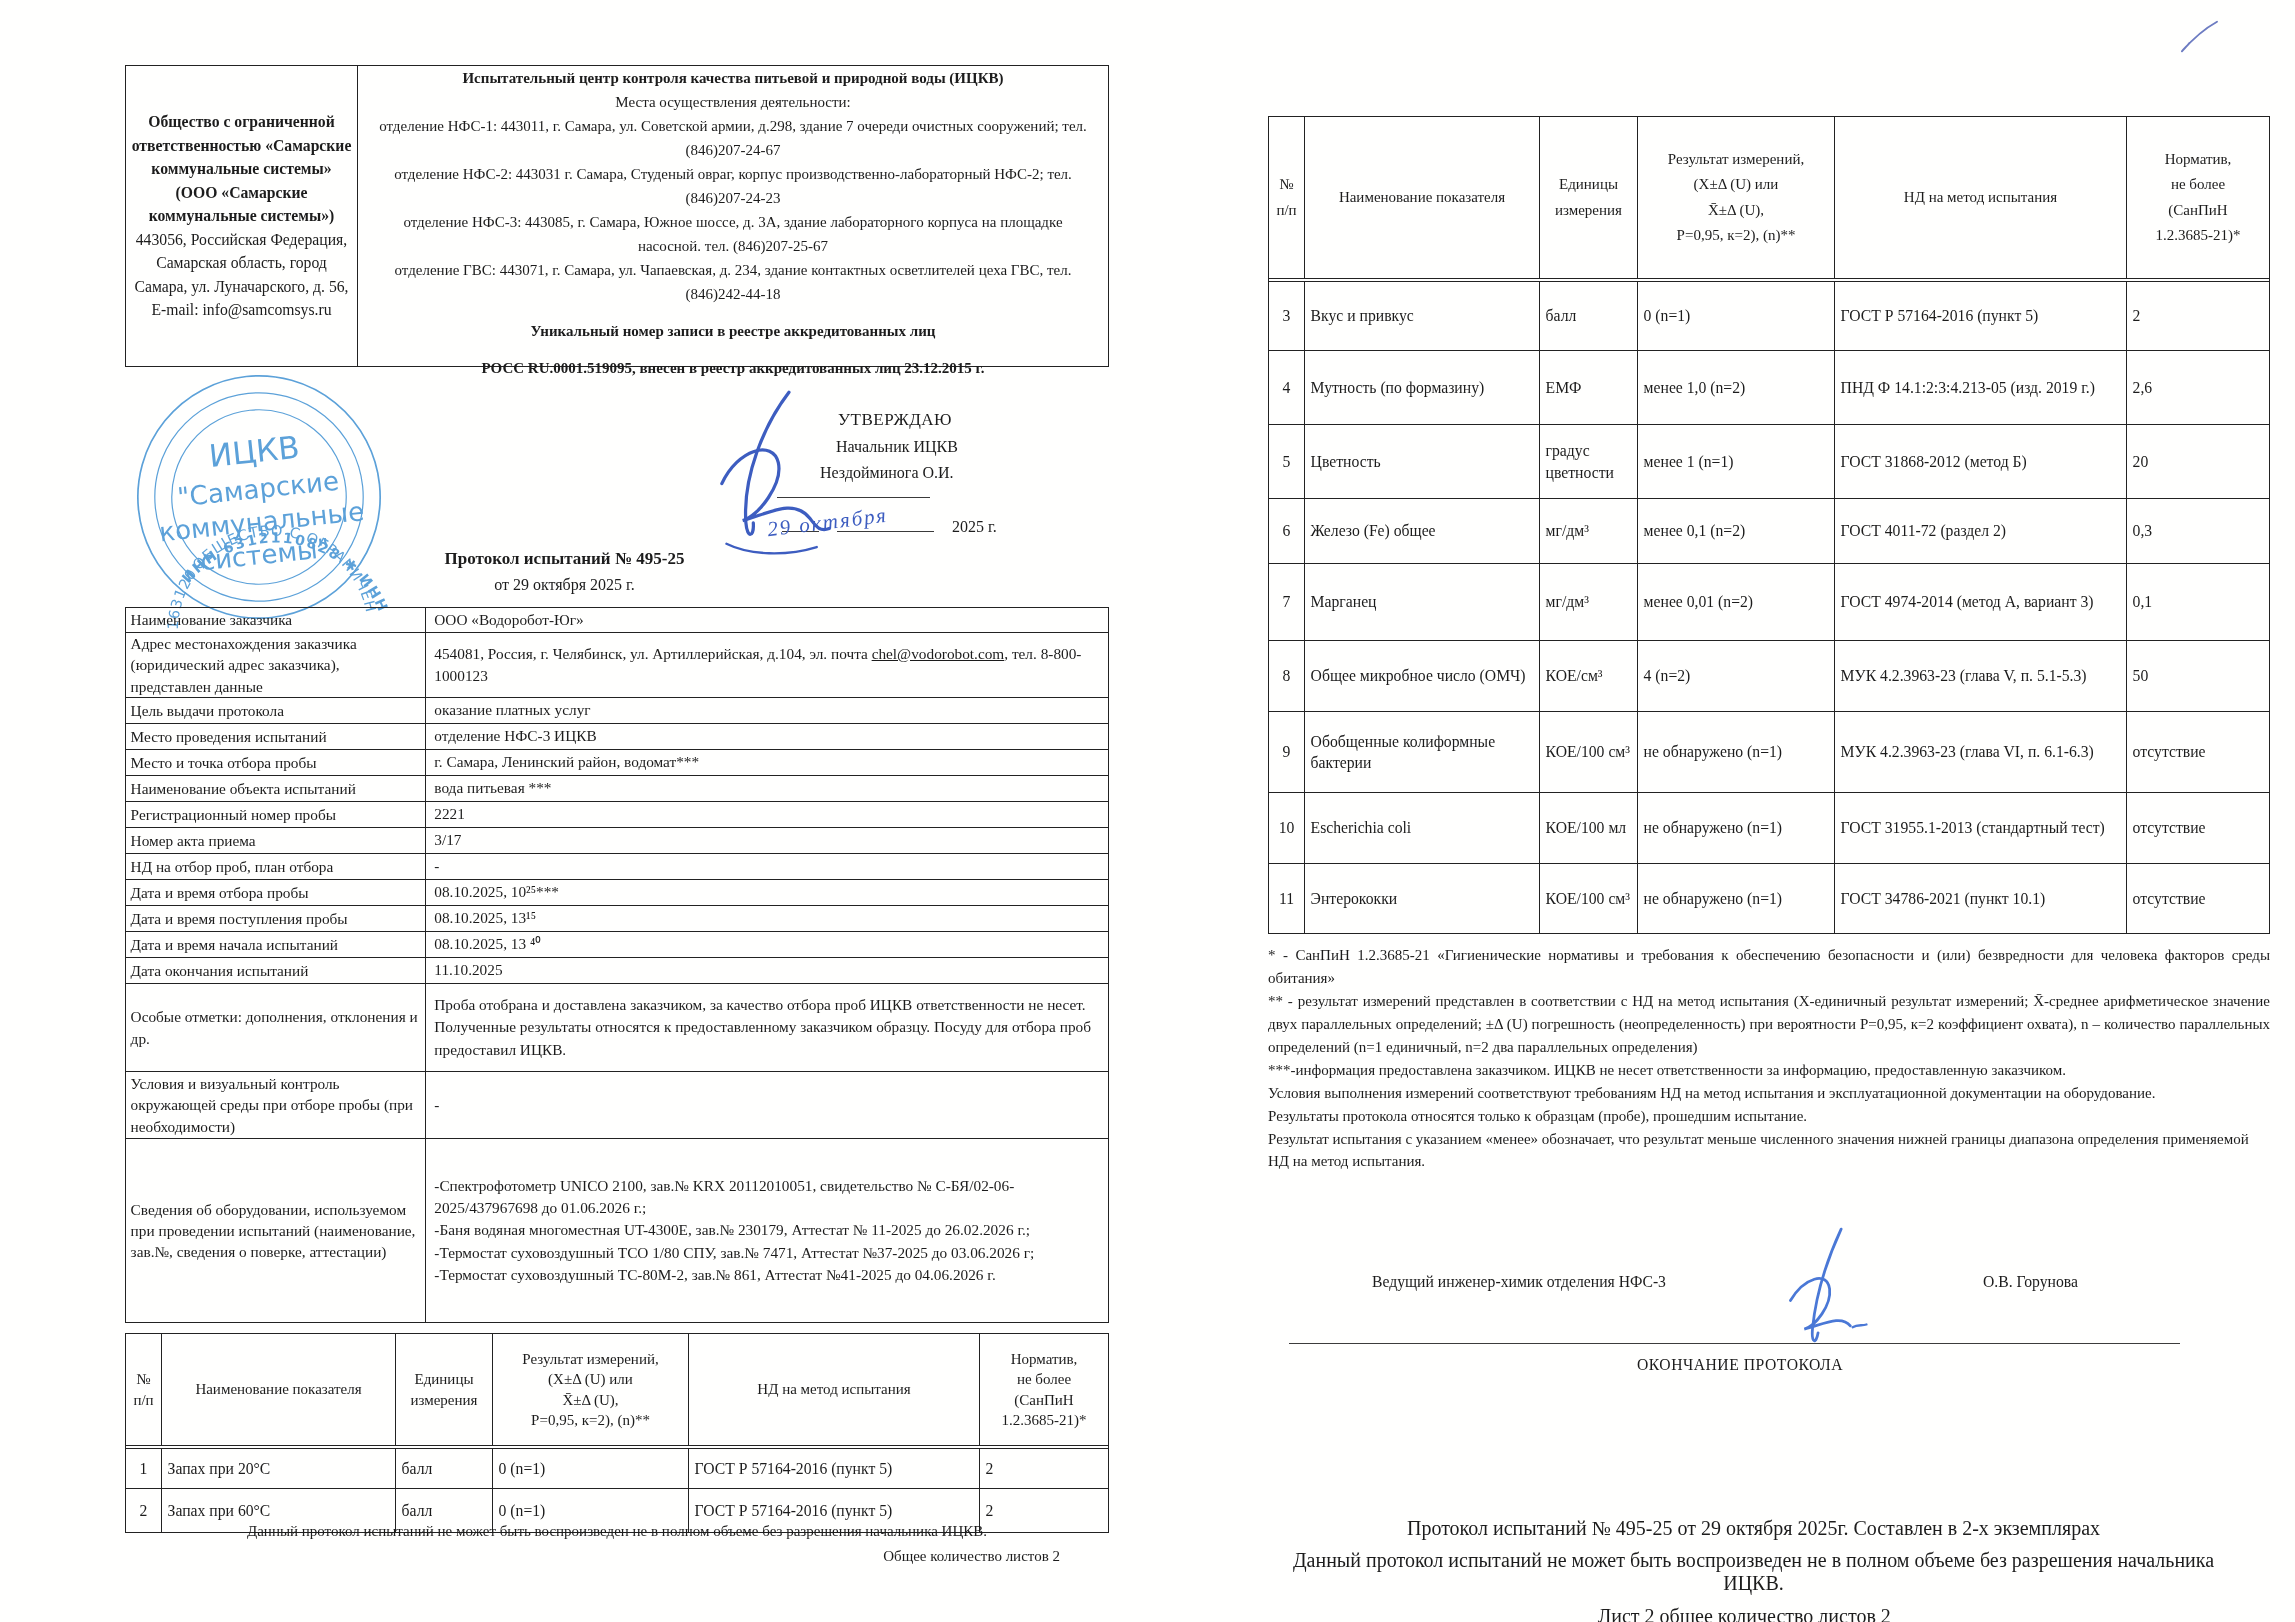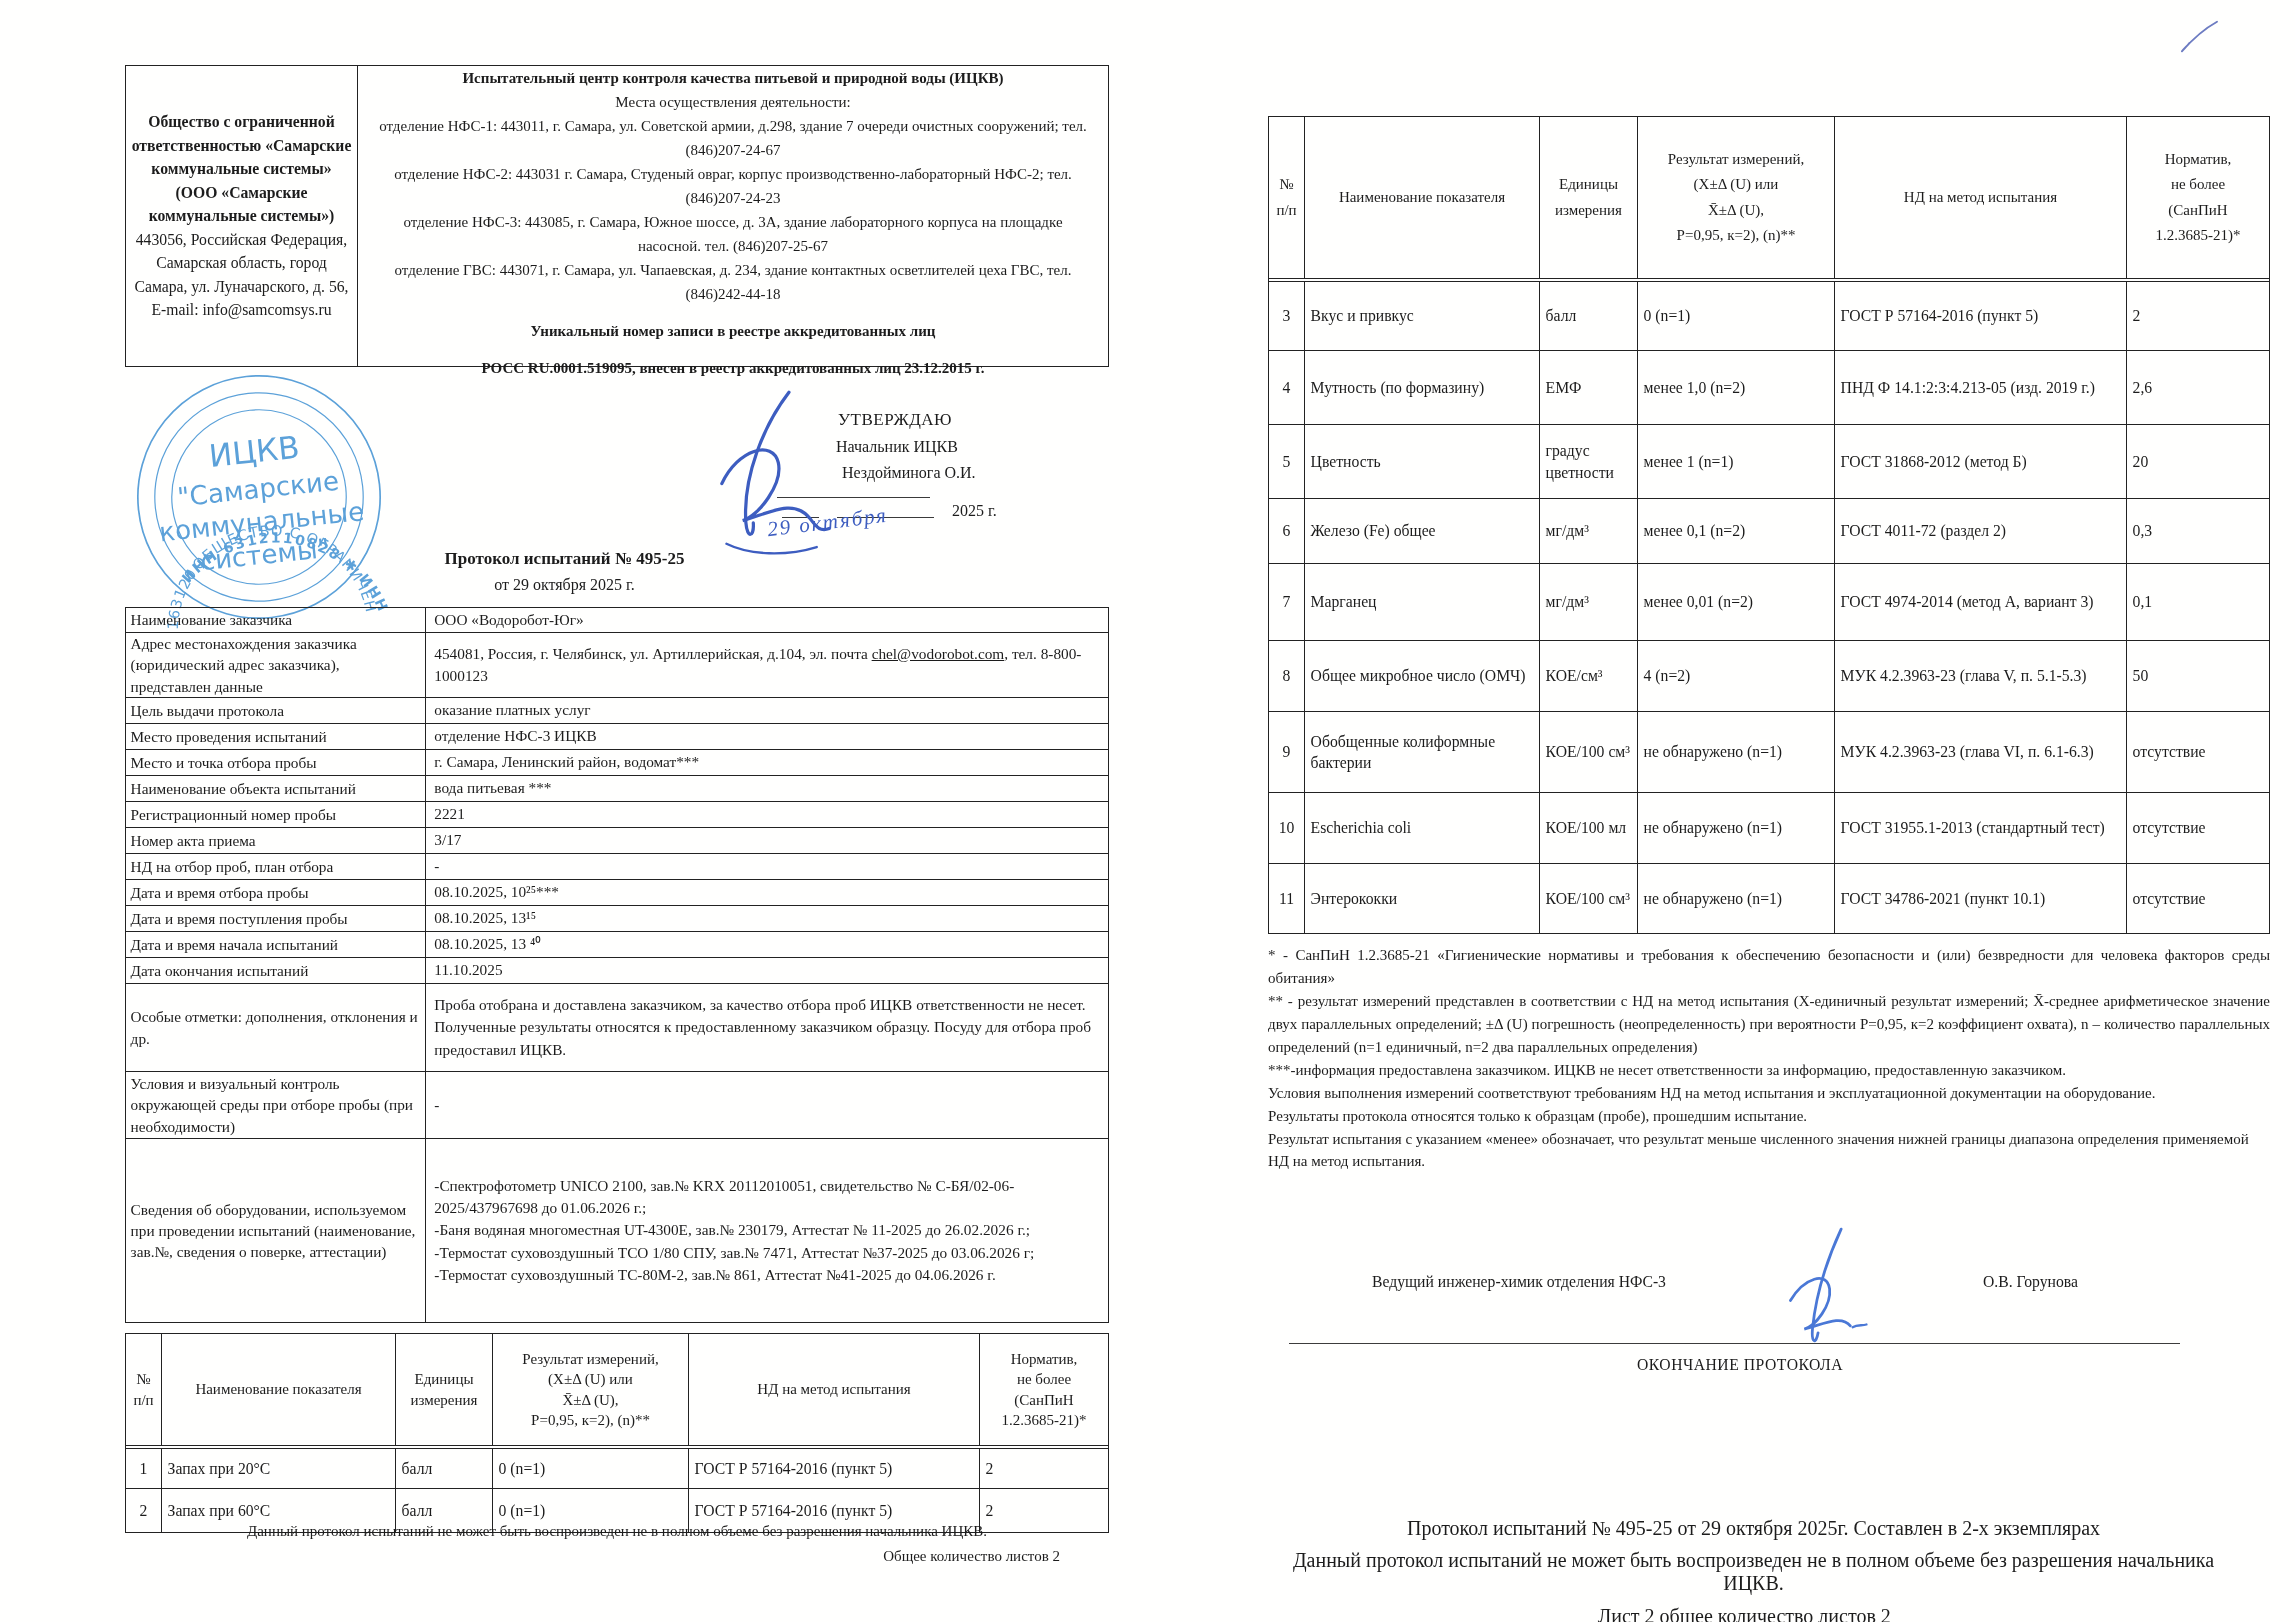--- a/index.html
+++ b/index.html
@@ -25,23 +25,23 @@
   
   .stampwrap { position:absolute; left: 8.3px; top: 306px; width: 252px; height: 252px; transform: rotate(-6deg); opacity: .92; }
   .sig1 { position:absolute; left: 569px; top: 319px; }
   .sig2 { position:absolute; left: 504px; top: 1106px; }
   .penmark { position:absolute; left: 2178px; top: 19.4px; }
 
   
   .approve { position:absolute; left: 625px; top: 345px; width: 356px; font-size: 16px; }
   .ap1 { margin-left: 88px; font-size: 17px; letter-spacing: 0.5px; }
   .ap2 { margin-left: 86px; margin-top: 8.3px; }
-  .ap3 { margin-left: 92px; margin-top: 7.4px; }
+  .ap3 { margin-left: 70px; margin-top: 7.4px; }
   .sigline { margin-left: 27px; margin-top: 4.6px; width: 153px; border-bottom: 1.4px solid #3a3a3a; height: 12px; }
-  .dateline { margin-left: 32px; margin-top: 4px; display:flex; align-items:center; gap: 18px; }
+  .dateline { margin-left: 32px; margin-top: 20px; display:flex; align-items:flex-start; gap: 18px; }
   .dateline .seg1 { width: 37px; border-bottom: 1.4px solid #3a3a3a; height: 14px; }
   .dateline .seg2 { width: 97px; border-bottom: 1.4px solid #3a3a3a; height: 14px; }
   .hand { position:absolute; left: 642px; top: 445px; transform: rotate(-7deg);
           font-style: italic; font-size: 21px; color: #3d5dc0; letter-spacing: 1.9px; white-space: nowrap; }
 
   
   .ptitle { position:absolute; left: 0; top: 484px; width: 879px; text-align:center; }
   .ptitle .t1 { font-weight: bold; font-size: 17px; }
   .ptitle .t2 { font-size: 16px; margin-top: 7.4px; }
 

